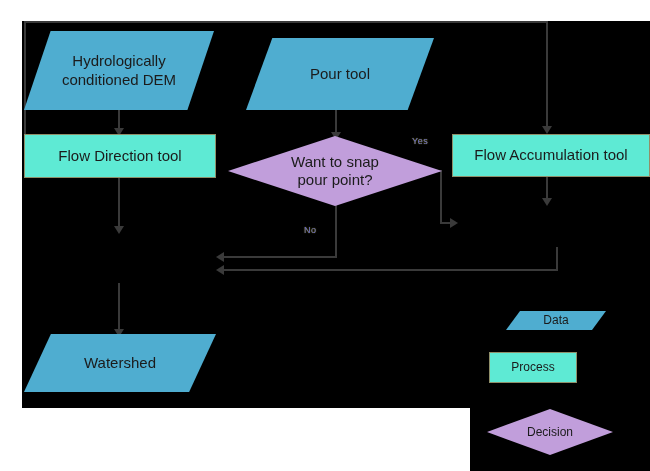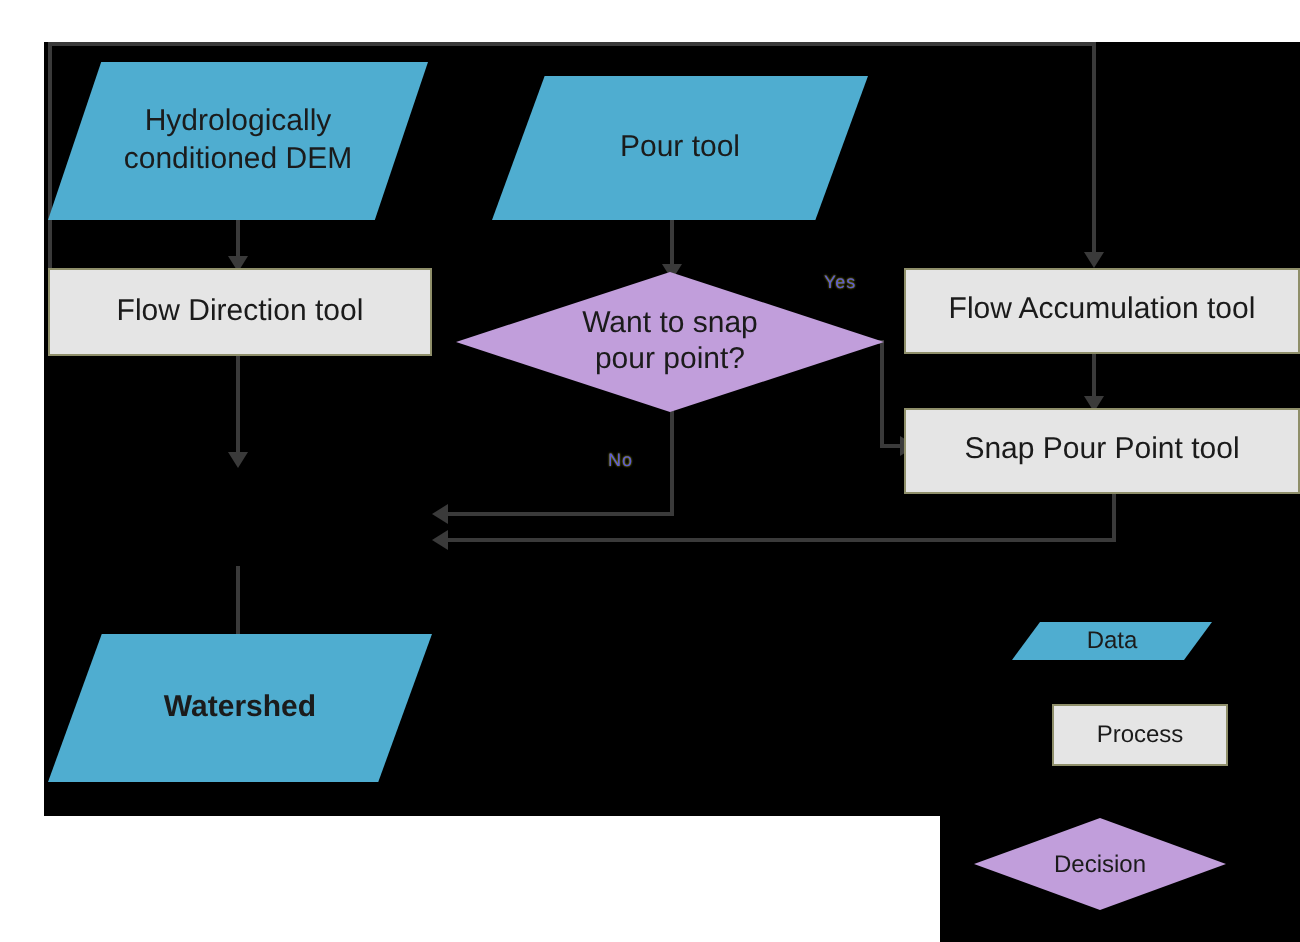--- a/index.html
+++ b/index.html
@@ -13,21 +13,21 @@
   .panel-legend{position:absolute;left:470px;top:408px;width:180px;height:63px;background:#000000;}
   .panel-notch{position:absolute;left:546px;top:21px;width:104px;height:387px;background:#000000;}
 
   
   .node{position:absolute;box-sizing:border-box;display:flex;align-items:center;
         justify-content:center;text-align:center;color:#1b1b1b;}
 
   .data-shape{background:#4FADD0;
       -webkit-clip-path:polygon(14% 0,100% 0,86% 100%,0 100%);
       clip-path:polygon(14% 0,100% 0,86% 100%,0 100%);}
-  .process-shape{background:#e5e5e5;border:1px solid #8f8f6a;}
+  .process-shape{background:#5eead4;border:1px solid #8f8f6a;}
   .decision-shape{background:#C19EDB;
       -webkit-clip-path:polygon(50% 0,100% 50%,50% 100%,0 50%);
       clip-path:polygon(50% 0,100% 50%,50% 100%,0 50%);}
 
   .lbl{pointer-events:none;line-height:1.22;}
 
   
   .ln{position:absolute;background:#3a3a3a;}
   .h{height:2px;}
   .v{width:2px;}
@@ -101,37 +101,34 @@
   </div>
 
   <div class="node process-shape" style="left:452px;top:134px;width:198px;height:43px;">
     <span class="lbl" style="font-size:15px;">Flow Accumulation tool</span>
   </div>
 
   <div class="node decision-shape" style="left:228px;top:136px;width:214px;height:70px;">
     <span class="lbl" style="font-size:15px;width:112px;">Want to snap pour point?</span>
   </div>
 
-  <div class="node process-shape" style="left:452px;top:204px;width:198px;height:43px;">
-    <span class="lbl" style="font-size:15px;">Snap Pour Point tool</span>
-  </div>
 
 
-  <div class="node data-shape" style="left:24px;top:317px;width:192px;height:74px;font-weight:bold;">
+  <div class="node data-shape" style="left:24px;top:334px;width:192px;height:58px;">
     <span class="lbl" style="font-size:15px;">Watershed</span>
   </div>
 
   <div class="branch-lbl" style="left:412px;top:136px;">Yes</div>
   <div class="branch-lbl" style="left:304px;top:225px;text-align:right;">No</div>
 
   <div class="node data-shape" style="left:506px;top:311px;width:100px;height:19px;align-items:center;">
     <span class="lbl legend-txt">Data</span>
   </div>
 
-  <div class="node process-shape" style="left:526px;top:352px;width:88px;height:31px;">
+  <div class="node process-shape" style="left:489px;top:352px;width:88px;height:31px;">
     <span class="lbl legend-txt">Process</span>
   </div>
 
   <div class="node decision-shape" style="left:487px;top:409px;width:126px;height:46px;">
     <span class="lbl legend-txt">Decision</span>
   </div>
 
 </div>
 
 </body></html>

